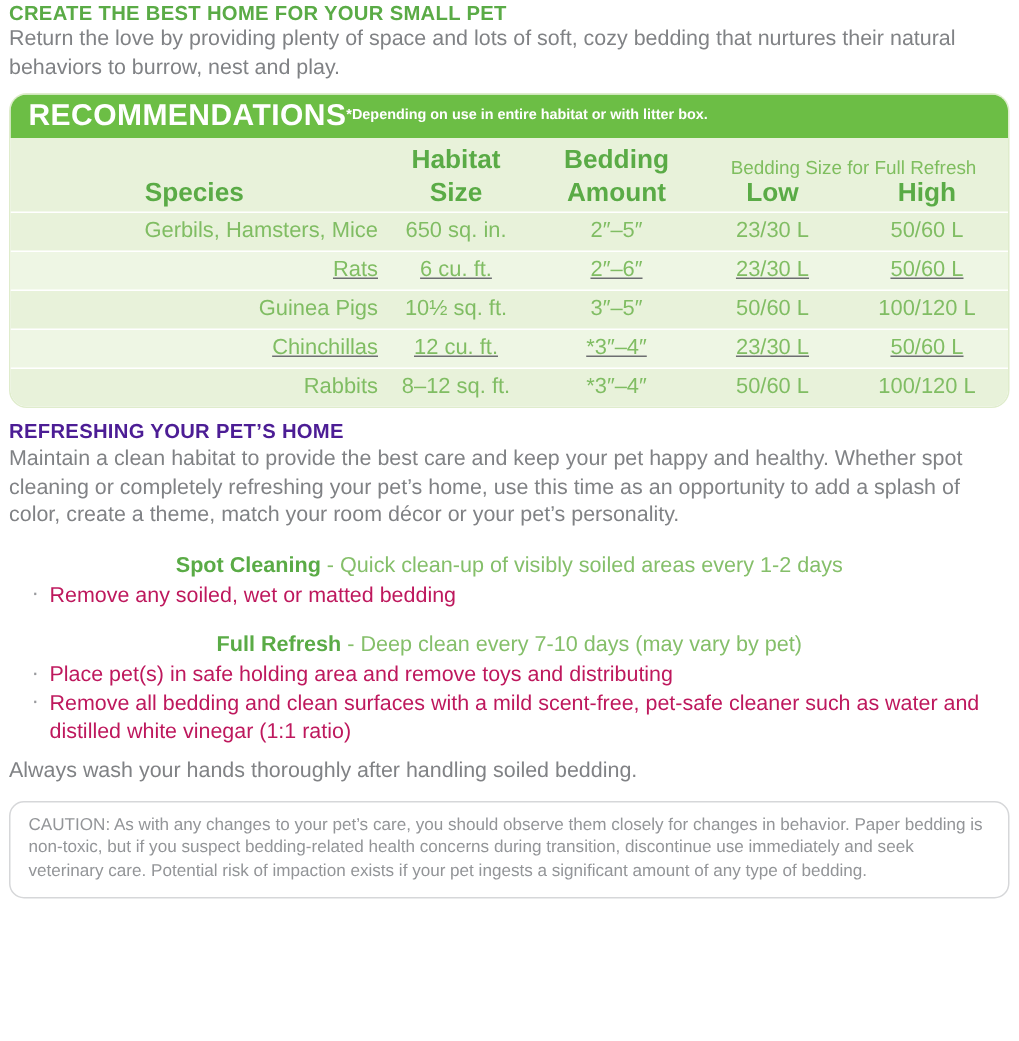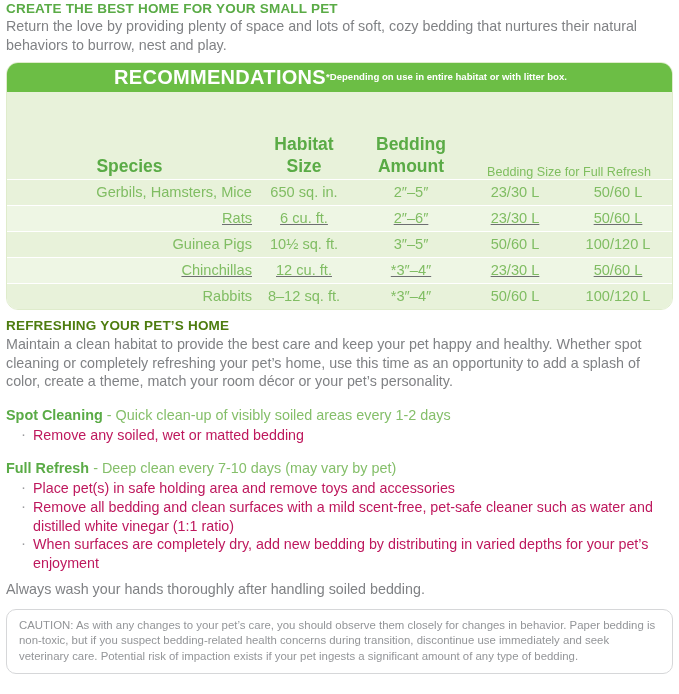--- a/index.html
+++ b/index.html
@@ -45,21 +45,21 @@
     overflow: hidden;
     border: 1px solid #dfeccc;
     box-sizing: border-box;
     width: 667px;
     margin-bottom: 8px;
   }
   .table-head-band {
     background: #6cbe45;
     display: flex;
     align-items: center;
-    justify-content: center;
+    justify-content: flex-start;
     padding: 4px 10px 5px 12px;
     height: 29px;
     box-sizing: border-box;
   }
   .table-head-band .title {
     color: #ffffff;
     font-size: 20px;
     font-weight: bold;
     letter-spacing: 0.3px;
     line-height: 20px;
@@ -99,21 +99,21 @@
   }
   .ch {
     display: block;
     text-align: center;
     color: #5aab46;
     font-weight: bold;
     font-size: 17.5px;
     line-height: 19px;
     padding-bottom: 3px;
   }
-  .ch.two-line { padding-top: 5px; margin-top: 38px; }
+  .ch.two-line { padding-top: 5px; }
   .ch.small-top { padding-top: 0; }
   .spacer-line { display:block; height: 19px; }
 
   tr.data-row td {
     font-size: 14.6px;
     line-height: 17px;
     padding: 4px 0 4px 0;
     border-top: 1px solid #ffffff;
     color: #80bd63;
     text-align: center;
@@ -121,38 +121,39 @@
   tr.data-row td.species {
     text-align: right;
     padding-left: 14px;
     color: #80bd63;
   }
   tr.row-a { background: #e8f2da; }
   tr.row-b { background: #eef6e4; text-decoration: underline; }
 
   
   .sec-title {
-    color: #4d7c0f;
+    color: #4c1d95;
     font-weight: bold;
     font-size: 13.5px;
     letter-spacing: 0.2px;
     margin: 0 0 1px 0;
     line-height: 16px;
   }
   .sec-body {
     color: #808285;
     font-size: 14.3px;
     line-height: 18.6px;
     margin: 0 0 8px 0;
     max-width: 660px;
   }
   .clean-head {
     font-size: 14.4px;
     line-height: 19px;
     margin: 15px 0 1px 0;
+    text-align: center;
   }
   .clean-head .label {
     color: #5aab46;
     font-weight: bold;
   }
   .clean-head .desc {
     color: #85bf6a;
   }
   ul.bullets {
     list-style: none;
@@ -228,20 +229,36 @@
           <td>
             <span class="ch two-line">Habitat</span>
             <span class="ch small-top">Size</span>
           </td>
           <td>
             <span class="ch two-line">Bedding</span>
             <span class="ch small-top">Amount</span>
           </td>
           <td colspan="2">
             <span class="grp-wrap">Bedding Size for Full Refresh</span>
+            <table style="width:100%;border-collapse:collapse;table-layout:fixed;">
+              <colgroup>
+                  <col style="width:98px">
+                  <col style="width:108px">
+                </colgroup>
+              <tbody>
+                  <tr>
+                <td style="padding:0">
+                      <span class="ch">Low</span>
+                    </td>
+                <td style="padding:0">
+                      <span class="ch">High</span>
+                    </td>
+              </tr>
+            </tbody>
+              </table>
           </td>
         </tr>
 
         <tr class="data-row row-a">
           <td class="species">Gerbils, Hamsters, Mice</td>
           <td>650 sq. in.</td>
           <td>2″–5″</td>
           <td>23/30 L</td>
           <td>50/60 L</td>
         </tr>
@@ -289,23 +306,22 @@
     <ul class="bullets">
       <li>Remove any soiled, wet or matted bedding</li>
     </ul>
   </div>
 
   <div>
     <div class="clean-head">
       <span class="label">Full Refresh</span><span class="desc"> - Deep clean every 7-10 days (may vary by pet)</span>
     </div>
     <ul class="bullets">
-      <li>Place pet(s) in safe holding area and remove toys and accessories</li>
+      <li>Place pet(s) in safe holding area and remove toys and distributing</li>
       <li>Remove all bedding and clean surfaces with a mild scent-free, pet-safe cleaner such as water and distilled white vinegar (1:1 ratio)</li>
-      <li>When surfaces are completely dry, add new bedding by distributing in varied depths for your pet’s enjoyment</li>
     </ul>
   </div>
 
   <div class="closing">Always wash your hands thoroughly after handling soiled bedding.</div>
 
   <div class="caution">
     <span>CAUTION: As with any changes to your pet’s care, you should observe them closely for changes in behavior. Paper bedding is non-toxic, but if you suspect bedding-related health concerns during transition, discontinue use immediately and seek veterinary care. Potential risk of impaction exists if your pet ingests a significant amount of any type of bedding.</span>
   </div>
 
 </div>

